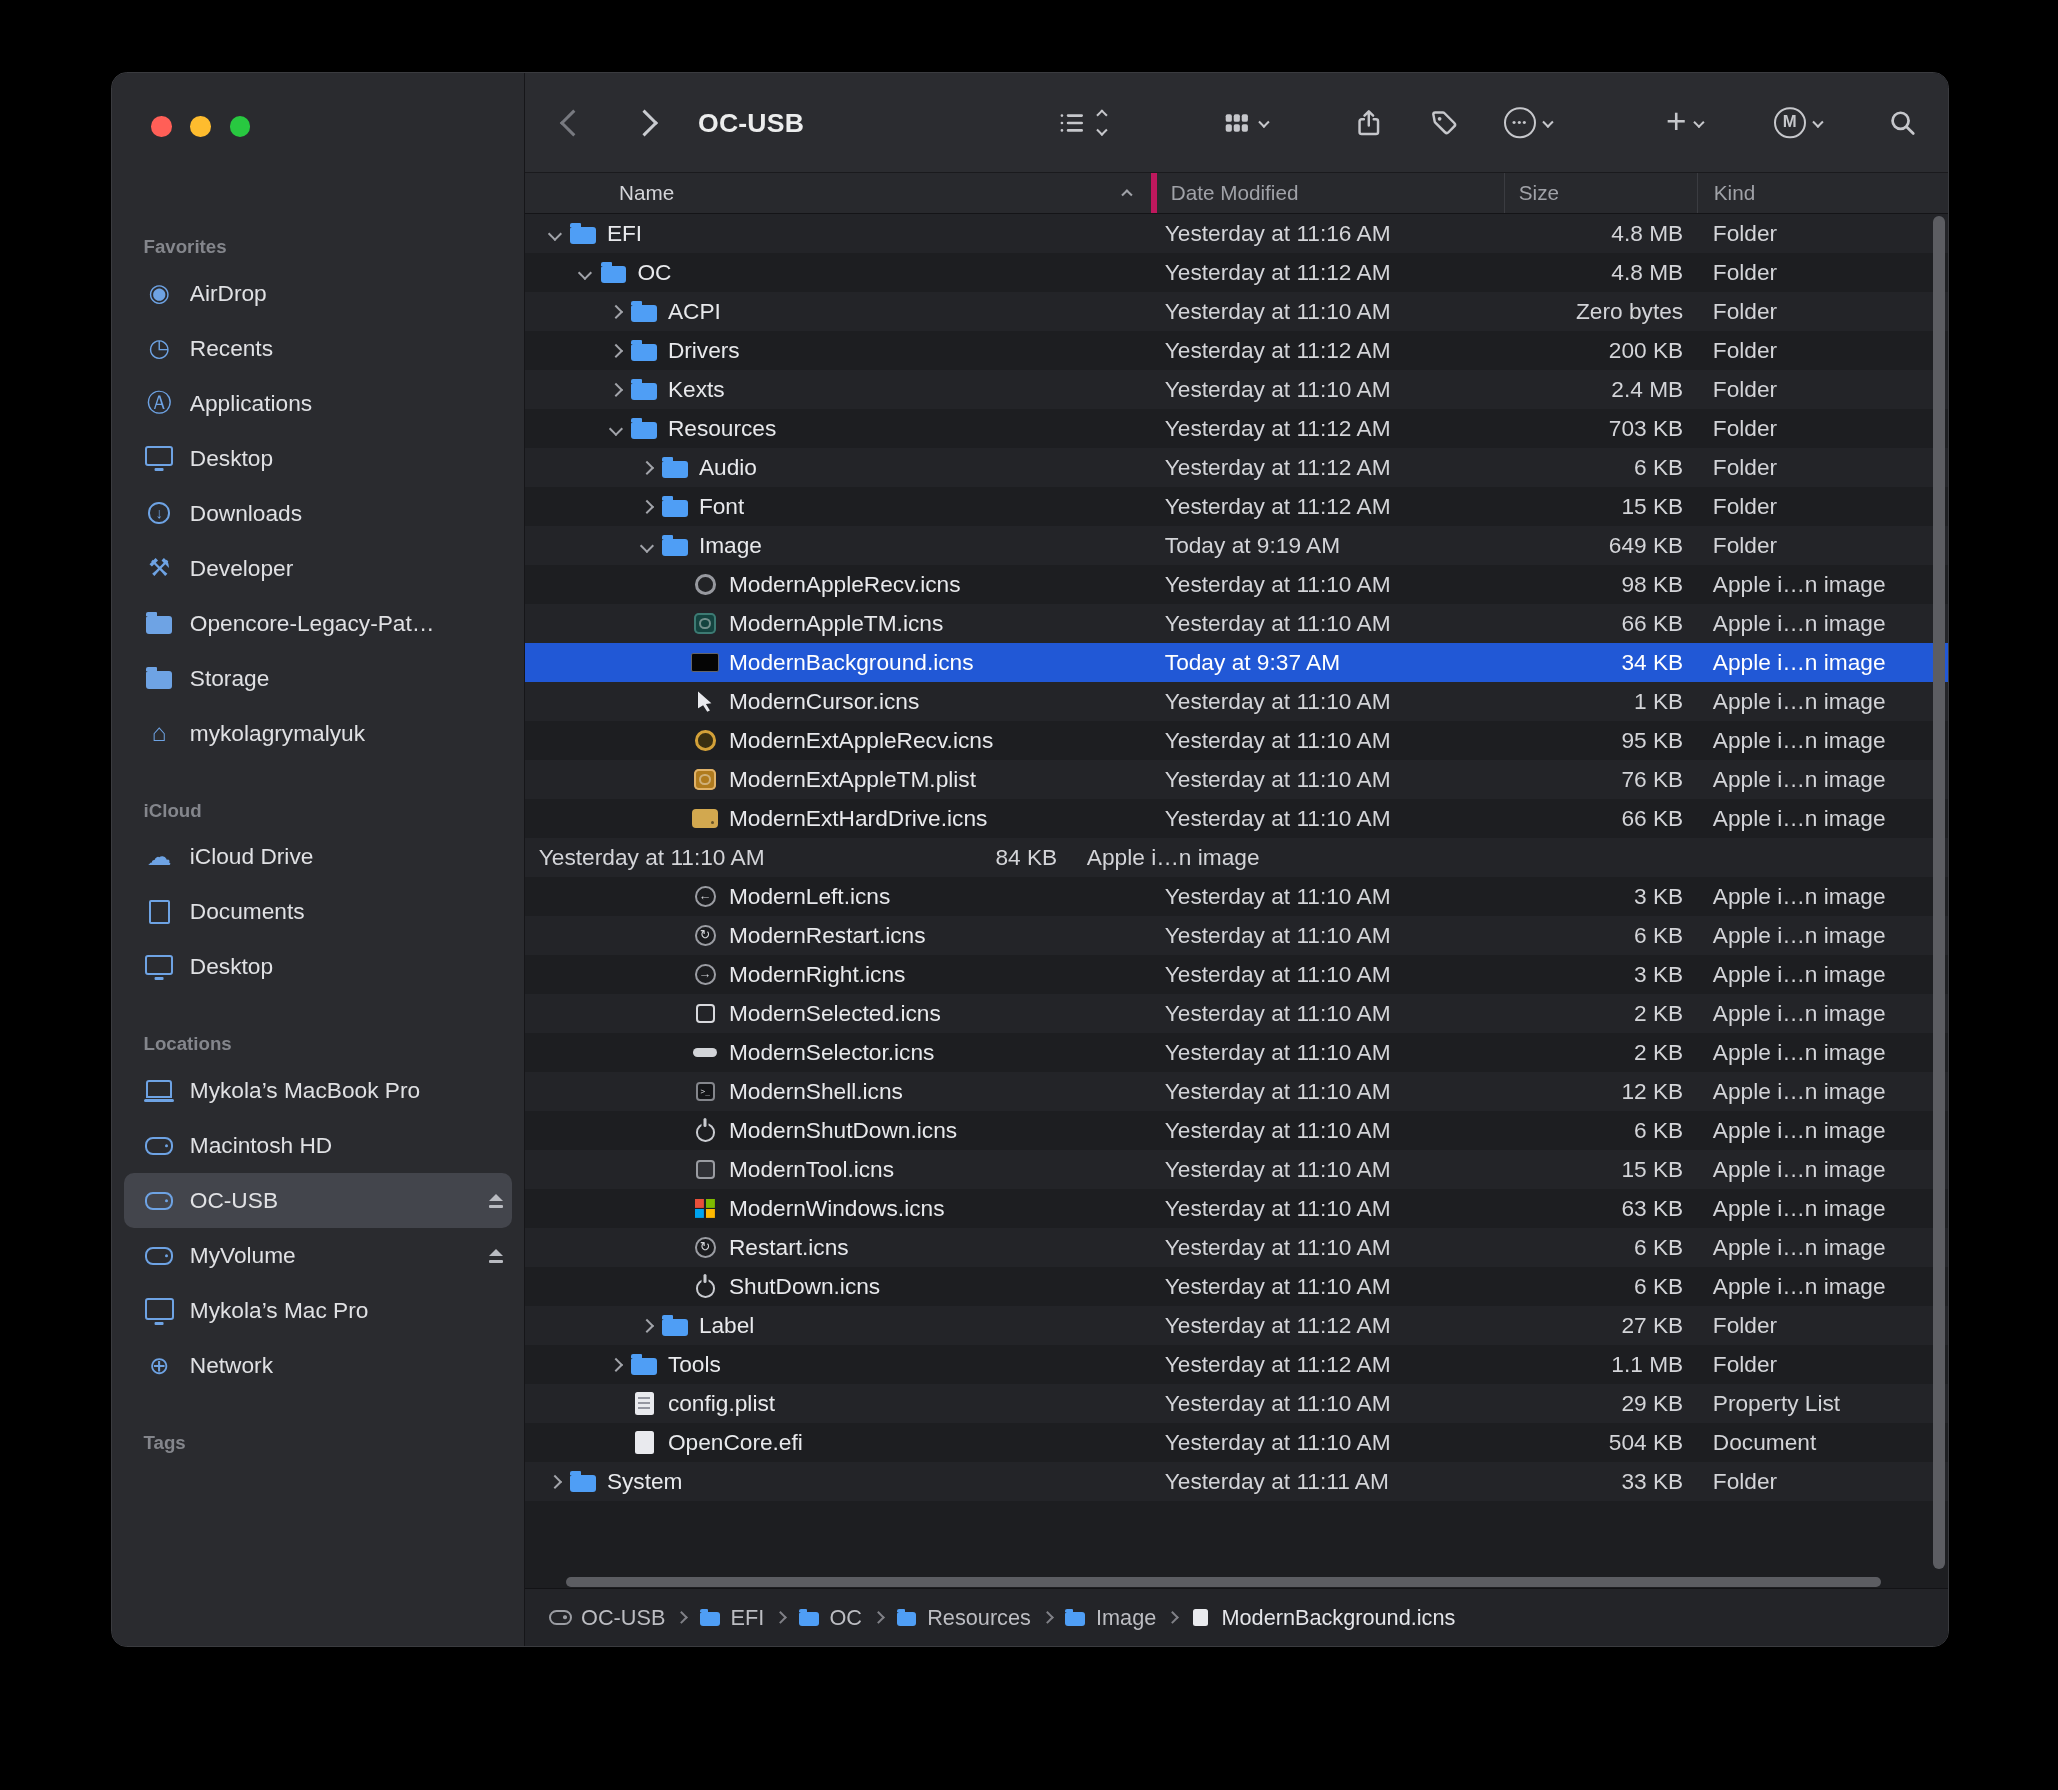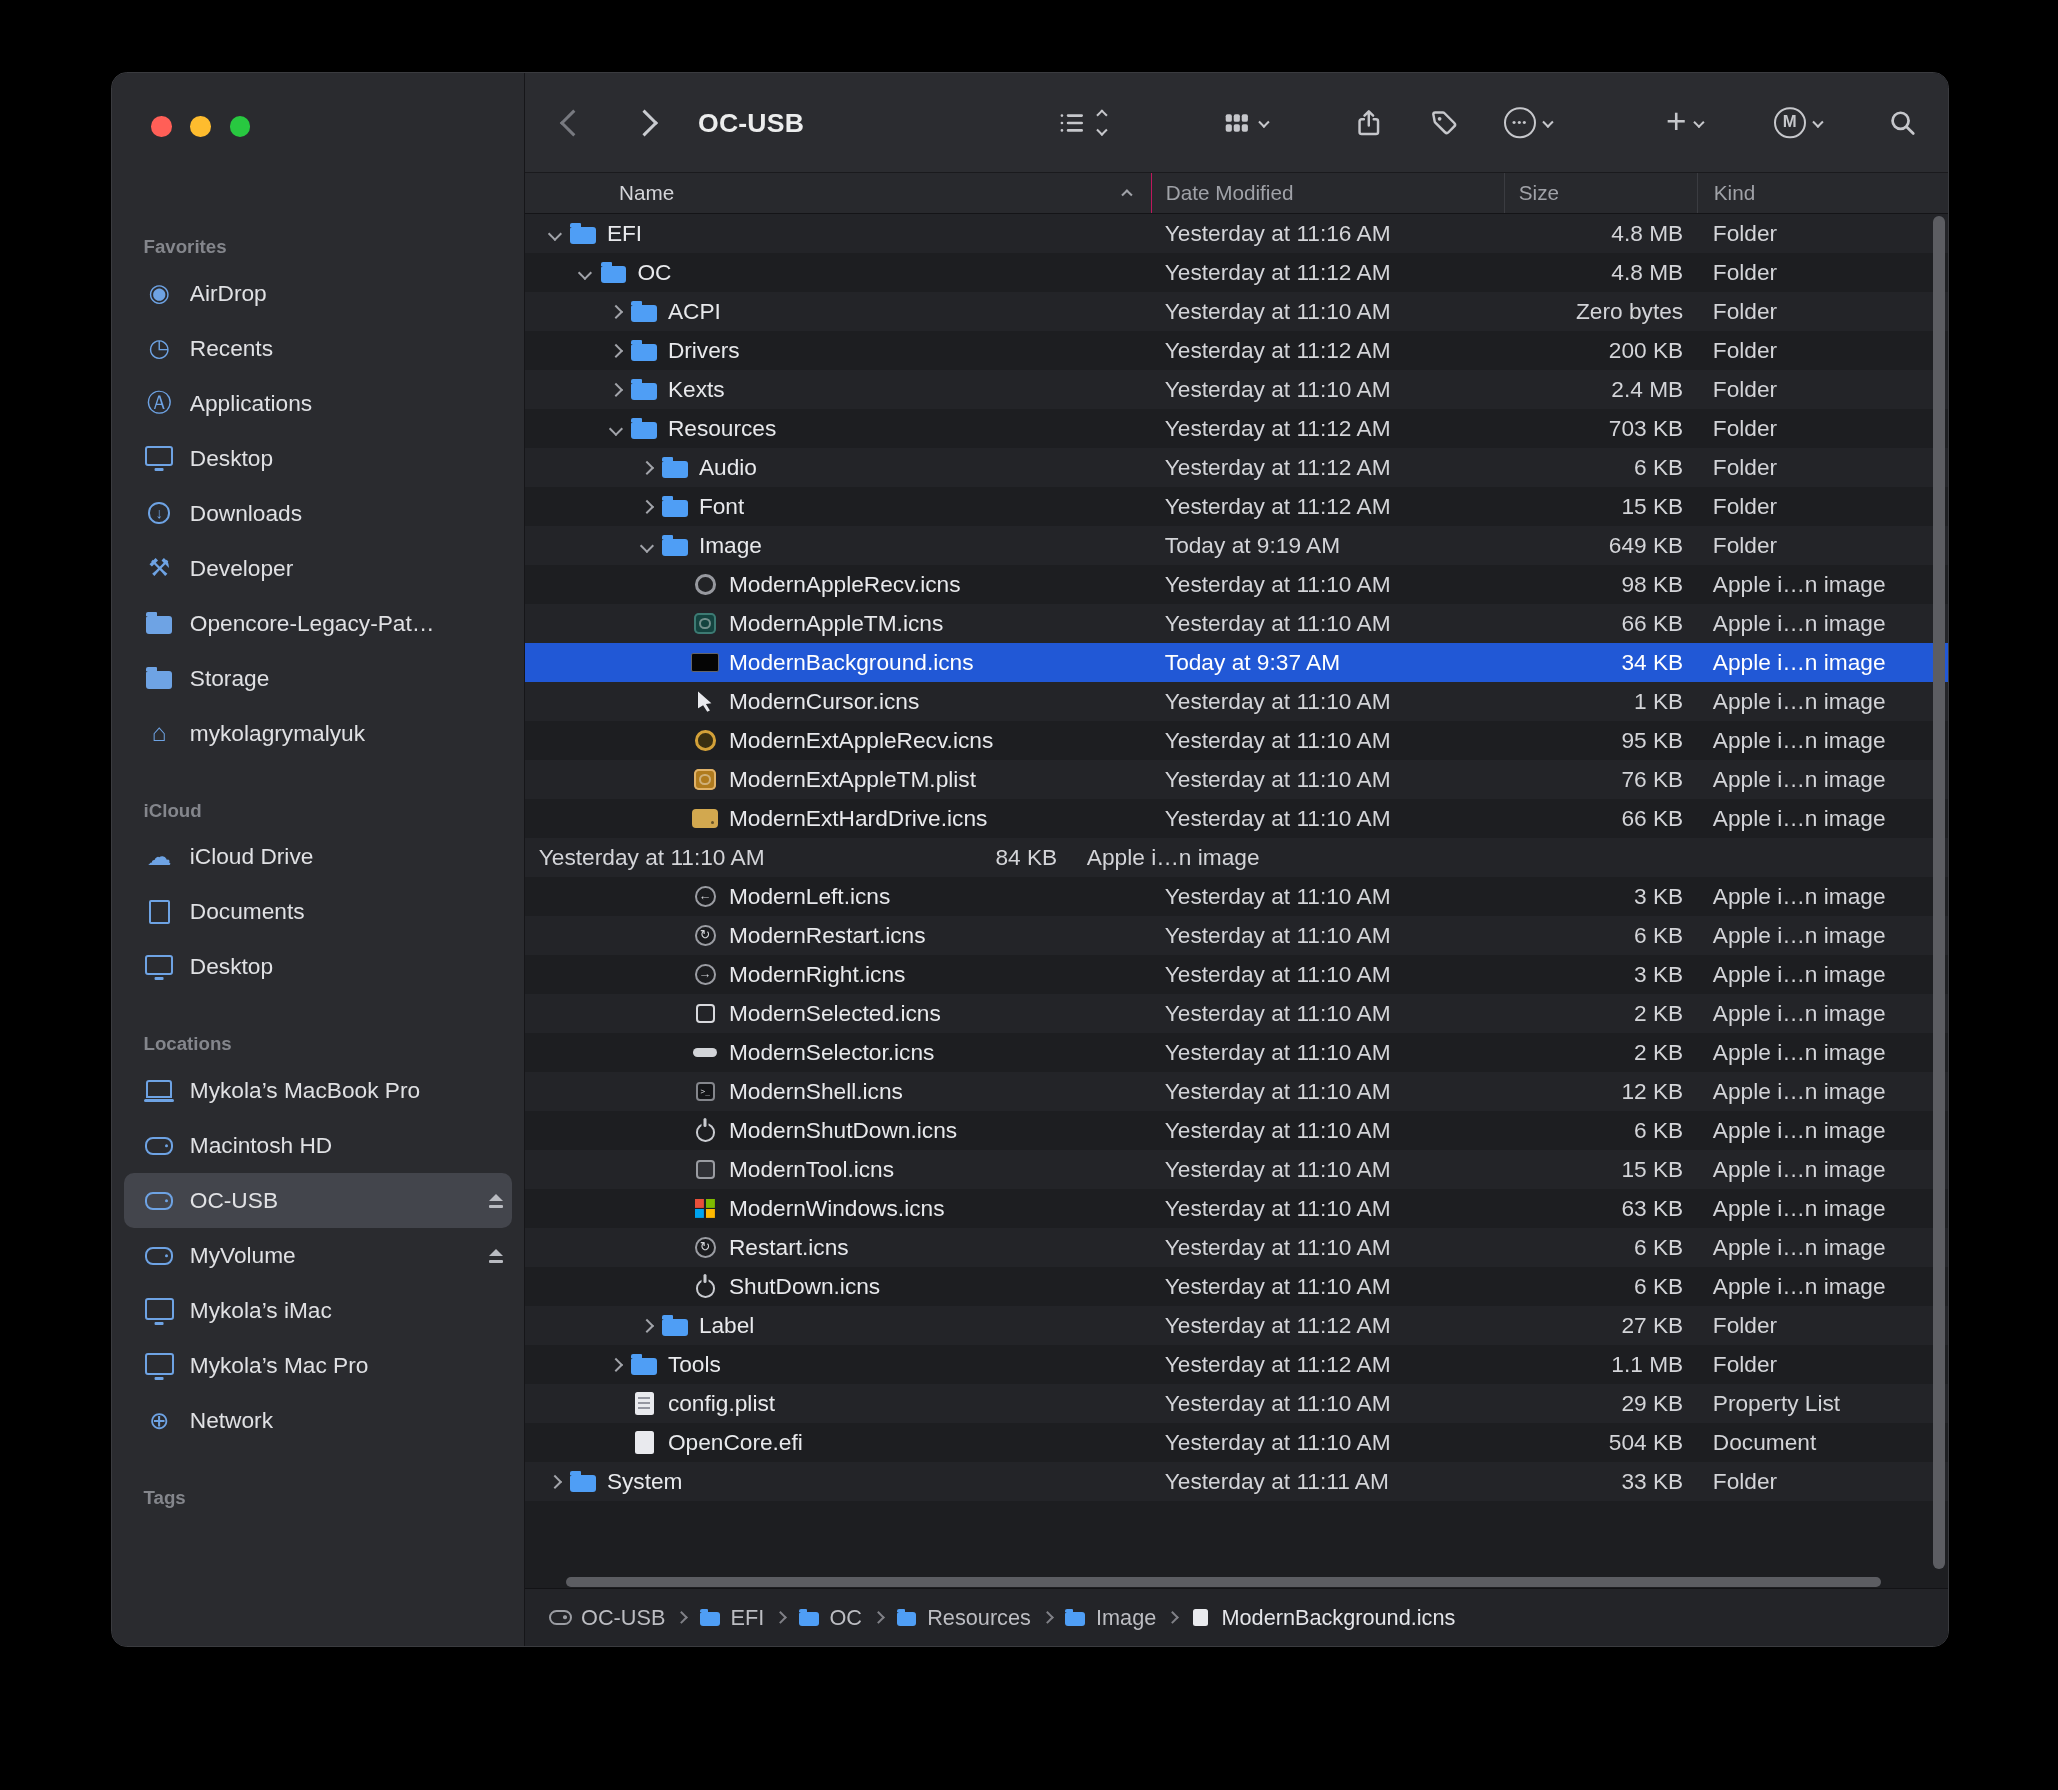--- a/index.html
+++ b/index.html
@@ -69,21 +69,21 @@
   .chev.down{transform:rotate(45deg);}
   .chev.left{transform:rotate(135deg);}
   .chev.up{transform:rotate(-135deg);}
   .chev.sm{width:5.9px;height:5.9px;border-width:2.5px;}
   .chev.lg{width:15.8px;height:15.8px;border-width:3.4px;}
   .chev.sep{width:6.9px;height:6.9px;border-width:2px;color:#808187;margin:0 2px;flex:none;}
   
   .lv-head{height:40px;flex:none;display:flex;align-items:center;background:#28292d;border-bottom:1px solid #141417;font-size:20.7px;color:#a0a2a8;}
   .col{box-sizing:border-box;position:relative;height:100%;display:flex;align-items:center;}
   .col-name{width:626px;padding-left:94px;color:#d4d5d9;}
-  .col-date{width:353px;padding-left:13.8px;border-left:1px solid #be185d;}
+  .col-date{width:353px;padding-left:13.8px;border-left:6px solid #be185d;}
   .col-size{width:193px;padding-left:13.8px;border-left:1px solid #3b3c41;}
   .col-kind{flex:1;padding-left:15.8px;border-left:1px solid #3b3c41;}
   .sort{position:absolute;right:19.7px;top:17.7px;color:#a0a2a8;}
   
   .rows{flex:1;overflow:hidden;font-size:22.7px;background:#1d1e21;}
   .row{height:39px;display:flex;align-items:center;color:#e8e9ec;}
   .row:nth-child(odd){background:#232428;}
   .row.selected{background:#2158d6;}
   .row.selected .c-date,.row.selected .c-size,.row.selected .c-kind,.row.selected .fname{color:#fff;}
   .c-name{width:626px;flex:none;display:flex;align-items:center;padding-left:15.8px;box-sizing:border-box;overflow:hidden;}
@@ -259,26 +259,20 @@
             <span class="sb-ic">
               <span class="s-disk"></span>
             </span>
             <span class="sb-label">MyVolume</span>
             <span class="s-eject"></span>
           </div>
           <div class="sb-item">
             <span class="sb-ic">
               <span class="s-mon big"></span>
             </span>
-            <span class="sb-label">Mykola’s iMac</span>
-          </div>
-          <div class="sb-item">
-            <span class="sb-ic">
-              <span class="s-mon big"></span>
-            </span>
             <span class="sb-label">Mykola’s Mac Pro</span>
           </div>
           <div class="sb-item">
             <span class="sb-ic">
               <span class="u-gl">⊕</span>
             </span>
             <span class="sb-label">Network</span>
           </div>
         </div>
         <div class="sb-section">

